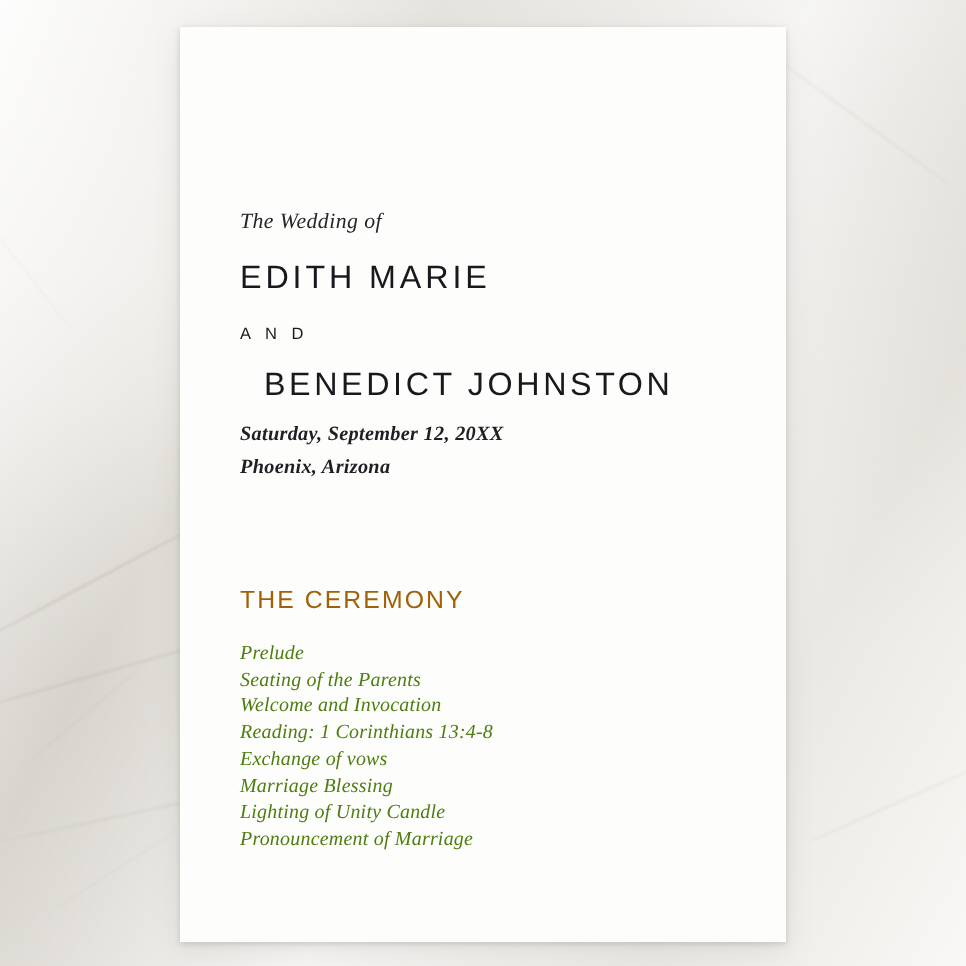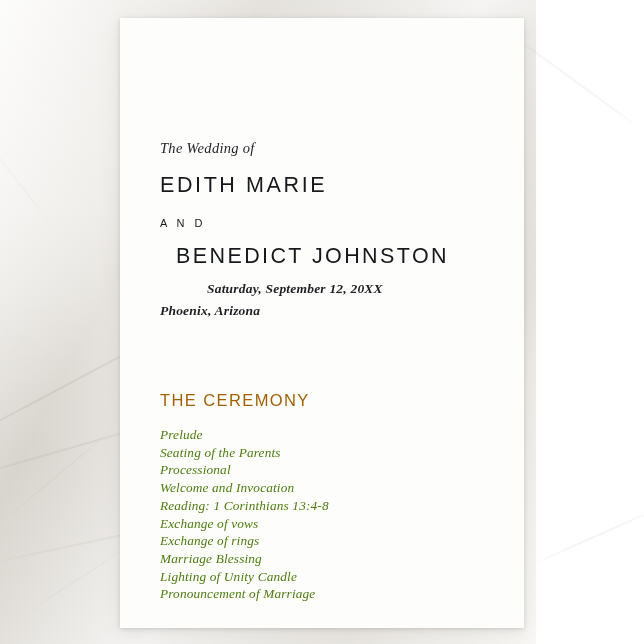--- a/index.html
+++ b/index.html
@@ -8,21 +8,21 @@
   }
   body {
     width: 644px;
     height: 644px;
     overflow: hidden;
     font-family: "Liberation Serif", serif;
   }
 
   #stage {
     position: relative;
-    width: 536px;
+    width: 644px;
     height: 644px;
     
     background-color: #eceae6;
     background-image:
       linear-gradient(118deg, rgba(255,255,255,0.9) 0%, rgba(236,233,228,0.2) 30%, rgba(255,255,255,0.75) 55%, rgba(231,228,222,0.35) 78%, rgba(250,249,247,0.9) 100%),
       linear-gradient(26deg, rgba(215,211,204,0.55) 0%, rgba(255,255,255,0) 22%, rgba(255,255,255,0) 60%, rgba(209,205,198,0.45) 100%),
       radial-gradient(circle at 8% 72%, rgba(198,193,185,0.55) 0%, rgba(198,193,185,0) 38%),
       radial-gradient(circle at 2% 95%, rgba(190,185,177,0.5) 0%, rgba(190,185,177,0) 40%),
       radial-gradient(circle at 93% 12%, rgba(205,201,194,0.45) 0%, rgba(205,201,194,0) 42%);
   }
@@ -109,21 +109,21 @@
   .detail-line {
     position: absolute;
     left: 0;
     font-family: "Liberation Serif", serif;
     font-style: italic;
     font-weight: bold;
     font-size: 13.5px;
     color: #1d1f23;
     letter-spacing: 0.2px;
   }
-  .detail-date  { top: 263px; margin-left: 47px; }
+  .detail-date  { top: 263px; }
   .detail-place { top: 285px; }
 
   .section-title {
     position: absolute;
     top: 373px;
     left: 0;
     font-family: "Liberation Sans", sans-serif;
     font-size: 16.5px;
     letter-spacing: 1.4px;
     color: #a16207;
@@ -175,25 +175,23 @@
 
       <div class="detail-line detail-date">Saturday, September 12, 20XX</div>
 
       <div class="detail-line detail-place">Phoenix, Arizona</div>
 
       <div class="section-title">THE CEREMONY</div>
 
       <ul class="order-list">
         <li>Prelude</li>
         <li>Seating of the Parents</li>
-        <li>Processional</li>
         <li>Welcome and Invocation</li>
         <li>Reading: 1 Corinthians 13:4-8</li>
         <li>Exchange of vows</li>
-        <li>Exchange of rings</li>
         <li>Marriage Blessing</li>
         <li>Lighting of Unity Candle</li>
         <li>Pronouncement of Marriage</li>
       </ul>
 
     </div>
   </div>
 </div>
 
 </body></html>

